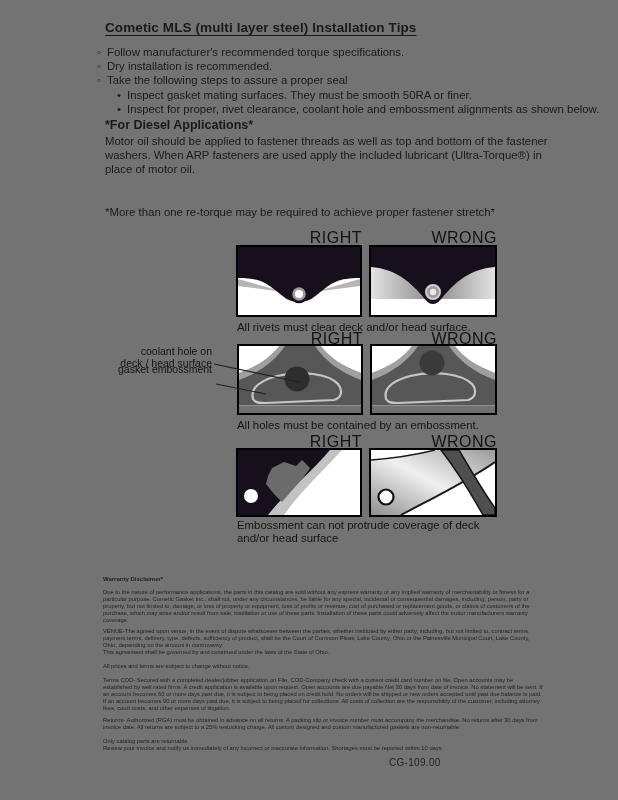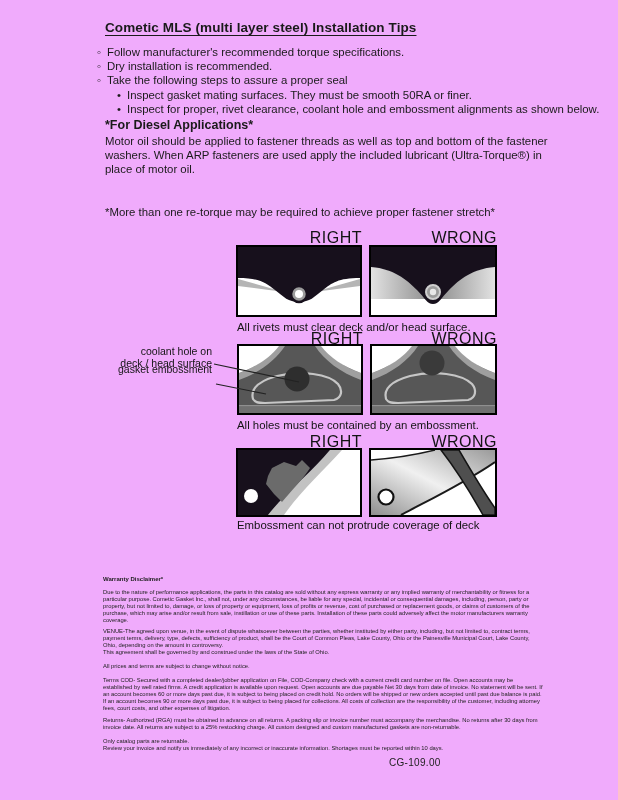--- a/index.html
+++ b/index.html
@@ -1,16 +1,16 @@
 <!DOCTYPE html>
 <html><head>
 <meta charset="utf-8">
 <style>
   html,body{margin:0;padding:0;background:#e9e9e9;}
-  #page{position:relative;width:618px;height:800px;background:#f0abfc;
+  #page{position:relative;width:618px;height:800px;background:#737373;
         font-family:"Liberation Sans",sans-serif;color:#1a1a1a;overflow:hidden;margin:0 auto;}
   .title{position:absolute;left:105px;top:20px;font-size:13.5px;font-weight:bold;
          text-decoration:underline;text-underline-offset:3px;white-space:nowrap;letter-spacing:.1px;}
   .bullet{position:absolute;left:97px;font-size:11.4px;line-height:14px;white-space:nowrap;display:flex;}
   .bullet .marker{display:inline-block;width:10px;flex:none;}
   .subbullet{left:117px;}
   .heading2{position:absolute;left:105px;font-size:12.5px;font-weight:bold;white-space:nowrap;}
   .para{position:absolute;left:105px;width:458px;font-size:11.4px;line-height:13.8px;}
   .dlabel{position:absolute;font-size:16px;letter-spacing:.5px;text-align:right;color:#131313;}
   .dbox{position:absolute;border:2px solid #000;background:#fff;box-sizing:border-box;}
@@ -156,20 +156,21 @@
       <rect x="0" y="0" width="124" height="65" fill="#ffffff"></rect>
       <path d="M0,10 C26,8 48,4 64,0 L124,0 L124,12 C92,34 54,52 30,65 L0,65 Z" fill="url(#g3)"></path>
       <path d="M0,10 C26,8 48,4 64,0" fill="none" stroke="#1a1a1a" stroke-width="1.5"></path>
       <path d="M124,12 C92,34 54,52 30,65" fill="none" stroke="#1a1a1a" stroke-width="2"></path>
       <path d="M70,0 L88,0 C102,24 114,44 124,58 L124,65 L112,65 C98,40 84,18 70,0 Z" fill="#4f4f4f" stroke="#141414" stroke-width="1.5"></path>
       <circle cx="15" cy="47" r="7.5" fill="#ffffff" stroke="#111" stroke-width="2.2"></circle>
     </svg>
   </div>
   <div class="dcap" style="left:237px;top:519px;">
     <div>Embossment can not protrude coverage of deck</div>
+    <div>and/or head surface</div>
   </div>
 
   <div class="fine fine-heading" style="top:576px;">Warranty Disclaimer*</div>
   <div class="fine" style="top:589px;">Due to the nature of performance applications, the parts in this catalog are sold without any express warranty or any implied warranty of merchantability or fitness for a particular purpose.  Cometic Gasket Inc., shall not, under any circumstances, be liable for any special, incidental or consequential damages, including, person, party or property, but not limited to, damage, or loss of property or equipment, loss of profits or revenue, cost of purchased or replacement goods, or claims of customers of the purchase, which may arise and/or result from sale, instillation or use of these parts.  Installation of these parts could adversely affect the motor manufacturers warranty coverage.</div>
   <div class="fine" style="top:628px;">
     <div>VENUE-The agreed upon venue, in the event of dispute whatsoever between the parties, whether instituted by either party, including, but not limited to, contract terms, payment terms, delivery, type, defects, sufficiency of product, shall be the Court of Common Pleas, Lake County, Ohio or the Painesville Municipal Court, Lake County, Ohio, depending on the amount in controversy.</div>
     <div>This agreement shall be governed by and construed under the laws of the State of Ohio.</div>
   </div>
   <div class="fine" style="top:663px;">All prices and terms are subject to change without notice.</div>
   <div class="fine" style="top:677px;">Terms COD- Secured with a completed dealer/jobber application on File, COD-Company check with a current credit card number on file.  Open accounts may be established by well rated firms.  A credit application is available upon request.  Open accounts are due payable Net 30 days from date of invoice.  No statement will be sent.  If an account becomes 60 or more days past due, it is subject to being placed on credit hold.  No orders will be shipped or new orders accepted until past due balance is paid.  If an account becomes 90 or more days past due, it is subject to being placed for collections.  All costs of collection are the responsibility of the customer, including attorney fees, court costs, and other expenses of litigation.</div>

